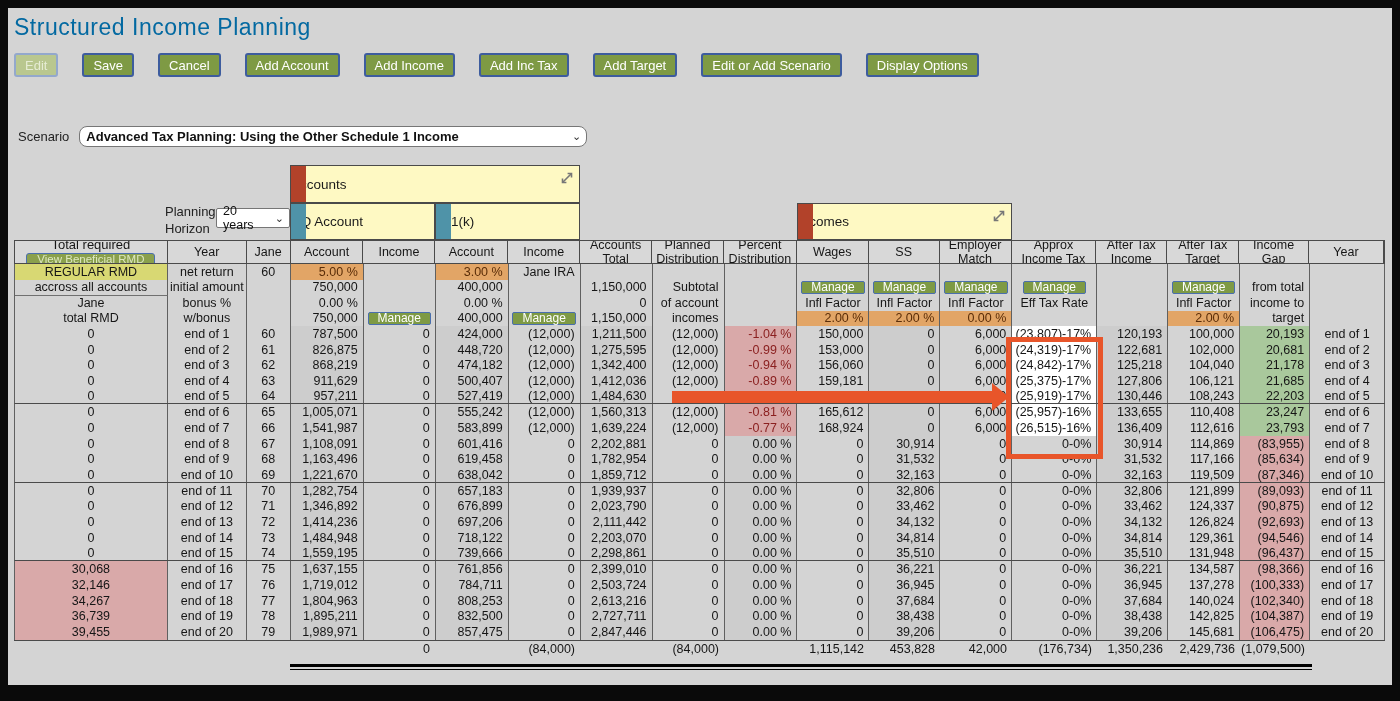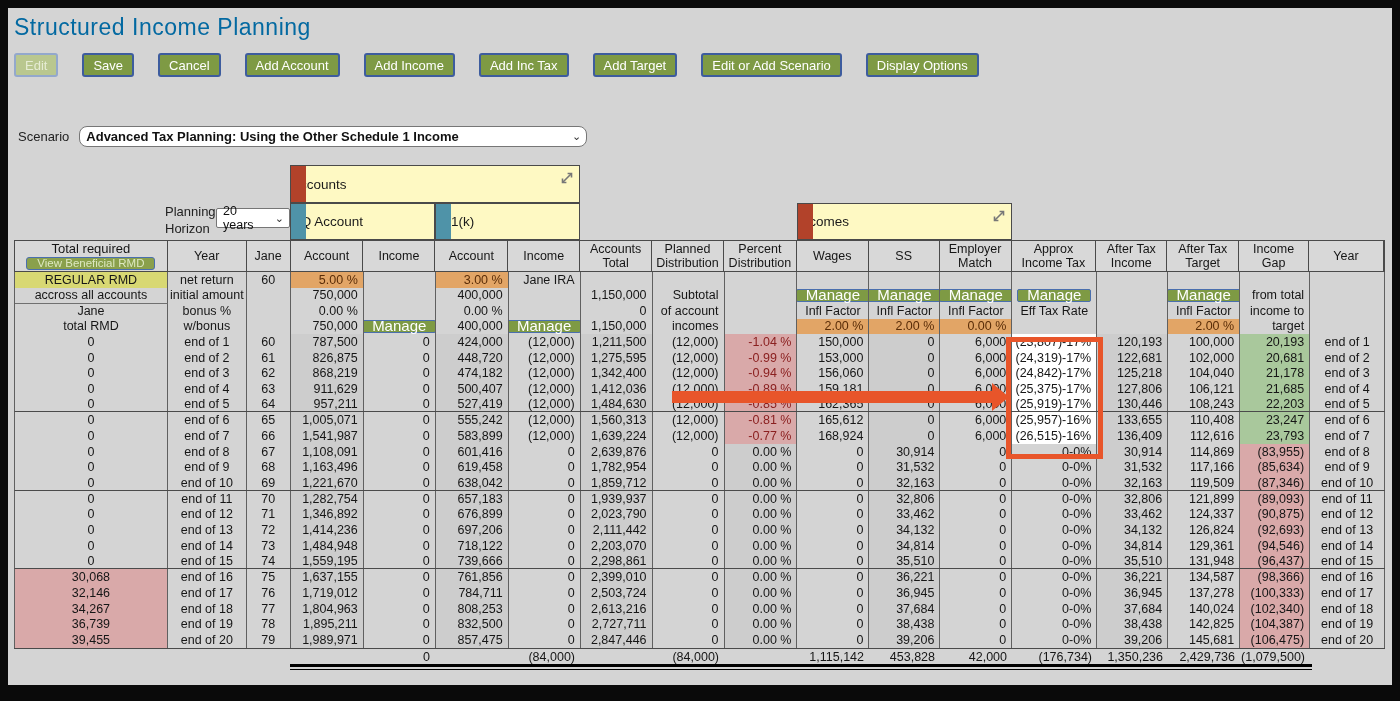--- a/index.html
+++ b/index.html
@@ -27,40 +27,40 @@
   .collapse-ic { position: absolute; right: 4px; top: 4px; width: 16px; height: 16px; cursor: pointer; }
 
   .ph-label { position: absolute; left: 157px; top: 196px; font-size: 13px; color: #222; line-height: 1.3; }
   .ph-select { position: absolute; left: 208px; top: 200px; width: 74px; font-weight: normal; font-size: 12.5px; height: 20px; }
 
   
   .maintable { position: absolute; left: 6px; top: 232px; width: 1371px; font-size: 12.5px; color: #161616; }
   .trow, .hrow, .srow, .totrow { display: flex; }
   .cell { border-right: 1px solid #606060; overflow: hidden; white-space: nowrap; display: flex; align-items: center; }
   .trow .cell, .srow .cell { height: 100%; }
-  .hrow { height: 32px; border: 1px solid #4a4a4a; background: #d8d8d8; }
+  .hrow { height: 24px; border: 1px solid #4a4a4a; background: #d8d8d8; }
   .hrow .cell { white-space: normal; text-align: center; justify-content: center; line-height: 1.12; font-size: 12.5px; padding: 1px; border-right: 1px solid #4a4a4a; }
   .srow { height: 15.5px; border-left: 1px solid #606060; }
   .srow:last-of-type { border-bottom: 1px solid #4a4a4a; }
   .trow { height: 15.7px; border-left: 1px solid #606060; }
   .trow.group-end { border-bottom: 1.5px solid #4a4a4a; }
   #data-rows { border-bottom: 1px solid #4a4a4a; }
 
   .co0{width:153px}.co1{width:79px}.co2{width:44px}.co3{width:73px}.co4{width:72px}.co5{width:73px}.co6{width:72px}.co7{width:72px}.co8{width:72px}.co9{width:73px}.co10{width:72px}.co11{width:71px}.co12{width:72px}.co13{width:85px}.co14{width:71px}.co15{width:72px}.co16{width:70px}.co17{width:75px}
 
   .ctr { justify-content: center; text-align: center; }
   .rgt { justify-content: flex-end; text-align: right; padding-right: 5px; }
   .shade { background: #cdcdcd; }
   .pink { background: #d9a9a9; }
   .green { background: #a9c89c; }
   .boxed { background: #ffffff; }
   .dkred { color: #8b2020; }
   .orangecell { background: #e2a566; color: #5a2d08; }
 
-  .mini-btn { background: #7e9a44; color: #ffffff; border: 1.5px solid #4a6fae; border-radius: 2px; font-size: 15px; line-height: 10px; height: 13px; padding: 0 9px; margin: 0 auto; cursor: pointer; font-family: "Liberation Sans", sans-serif; }
+  .mini-btn { background: #7e9a44; color: #ffffff; border: 1.5px solid #4a6fae; border-radius: 2px; font-size: 12px; line-height: 10px; height: 13px; padding: 0 9px; margin: 0 auto; cursor: pointer; font-family: "Liberation Sans", sans-serif; }
   .view-btn { display: block; background: #8aa04c; color: #dde8c0; border: 1.5px solid #4a6fae; border-radius: 3px; font-size: 11.5px; height: 15px; line-height: 11px; padding: 0 10px; margin: 1px auto 0; cursor: pointer; font-family: "Liberation Sans", sans-serif; }
   .lp-head { flex-direction: column; justify-content: center; }
   .lp-head .t { font-size: 13px; }
   .yellow { background: #d8d873; }
   .topline { border-top: 1px solid #707070; }
 
   .totrow { height: 15px; margin-top: 1px; }
   .totrow .tcell { display: flex; align-items: center; justify-content: flex-end; padding-right: 5px; }
   .botbar1 { position: absolute; left: 282px; top: 656px; width: 1022px; height: 3px; background: #000; }
   .botbar2 { position: absolute; left: 282px; top: 661px; width: 1022px; height: 1px; background: #000; }
@@ -405,21 +405,21 @@
             <div class="cell co17 ctr">end of 7</div>
           </div>
           <div class="trow">
             <div class="cell co0 ctr">0</div>
             <div class="cell co1 ctr">end of 8</div>
             <div class="cell co2 ctr">67</div>
             <div class="cell co3 rgt shade">1,108,091</div>
             <div class="cell co4 rgt">0</div>
             <div class="cell co5 rgt shade">601,416</div>
             <div class="cell co6 rgt">0</div>
-            <div class="cell co7 rgt shade">2,639,876</div>
+            <div class="cell co7 rgt shade">2,202,881</div>
             <div class="cell co8 rgt">0</div>
             <div class="cell co9 rgt shade">0.00 %</div>
             <div class="cell co10 rgt">0</div>
             <div class="cell co11 rgt shade">30,914</div>
             <div class="cell co12 rgt">0</div>
             <div class="cell co13 rgt">0-0%</div>
             <div class="cell co14 rgt shade">30,914</div>
             <div class="cell co15 rgt">114,869</div>
             <div class="cell co16 rgt pink">(83,955)</div>
             <div class="cell co17 ctr">end of 8</div>

